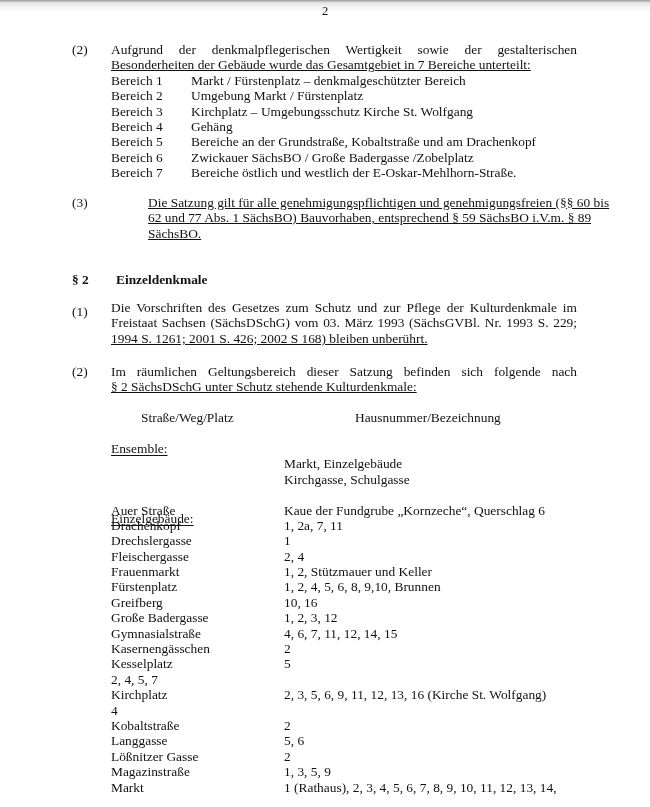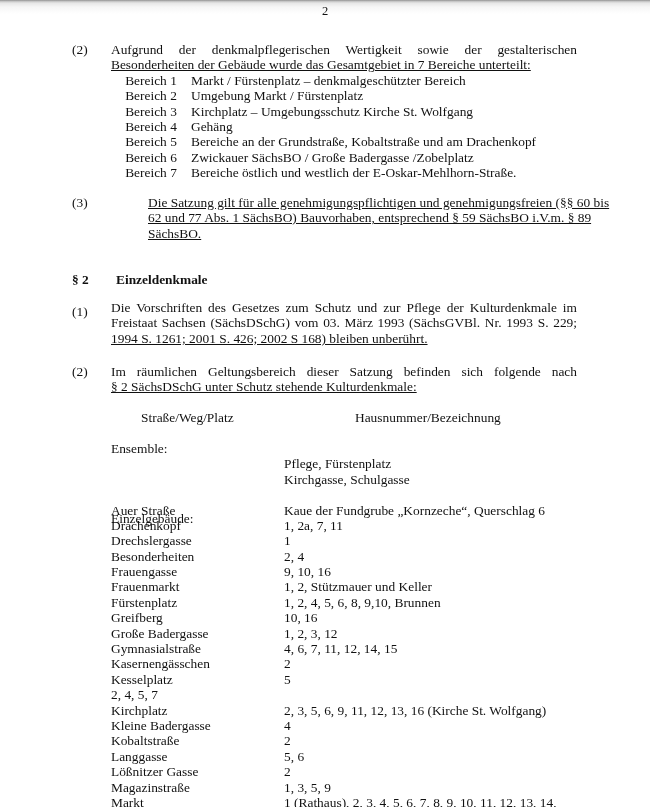--- a/index.html
+++ b/index.html
@@ -13,23 +13,23 @@
     background: linear-gradient(to bottom, #8a8a8a 0px, #bdbdbd 1px, #e6e6e6 3px, #f6f6f6 7px, #ffffff 14px);
   }
   .pagenum { position: absolute; top: 4px; left: 0; width: 650px; text-align: center; font-size: 12.5px; }
   .abs { position: absolute; white-space: nowrap; line-height: 15.4px; }
   .num { position: absolute; left: 72px; line-height: 15.4px; }
   .para { position: absolute; left: 111px; width: 466px; line-height: 15.4px; text-align: justify; }
   .jl { display: block; text-align: justify; text-align-last: justify; }
   .ll { display: block; text-decoration: underline; }
   .bereich { position: absolute; left: 111px; line-height: 15.4px; }
   .bereich .row { display: flex; height: 15.4px; }
-  .bereich .k { width: 80px; text-align: center; }
+  .bereich .k { width: 80px; }
   .sec-title { font-weight: bold; }
-  .u { text-underline-offset: 2px; text-align: center; }
+  .u { text-decoration: underline; text-underline-offset: 2px; text-align: center; }
   .tbl { position: absolute; left: 111px; top: 490px; }
   .tbl .row { display: flex; height: 15.4px; line-height: 15.4px; white-space: nowrap; }
   .tbl .c1 { width: 173px; }
 </style>
 </head>
 <body>
 
 <div class="topshadow"></div>
 <div class="pagenum">2</div>
 
@@ -89,44 +89,40 @@
 <div class="num" style="top:364px;">(2)</div>
 <div class="para" style="top:364px;">
   <span class="jl">Im räumlichen Geltungsbereich dieser Satzung befinden sich folgende nach</span>
   <span class="ll">§ 2 SächsDSchG unter Schutz stehende Kulturdenkmale:</span>
 </div>
 
 <div class="abs" style="left:141px; top:410px;">Straße/Weg/Platz</div>
 <div class="abs" style="left:355px; top:410px;">Hausnummer/Bezeichnung</div>
 
 <div class="abs u" style="left:111px; top:441px;">Ensemble:</div>
-<div class="abs" style="left:284px; top:456px;">Pflege, Fürstenplatz</div>
+<div class="abs" style="left:284px; top:456px;">Markt, Einzelgebäude</div>
 <div class="abs" style="left:284px; top:471.5px;">Kirchgasse, Schulgasse</div>
 <div class="abs u" style="left:111px; top:487px;margin-top:24px;">Einzelgebäude:</div>
 
 <div class="tbl" style="top:502.5px;">
   <div class="row">
       <span class="c1">Auer Straße</span>
       <span>Kaue der Fundgrube „Kornzeche“, Querschlag 6</span>
     </div>
   <div class="row">
       <span class="c1">Drachenkopf</span>
       <span>1, 2a, 7, 11</span>
     </div>
   <div class="row">
       <span class="c1">Drechslergasse</span>
       <span>1</span>
     </div>
   <div class="row">
-      <span class="c1">Besonderheiten</span>
+      <span class="c1">Fleischergasse</span>
       <span>2, 4</span>
-    </div>
-  <div class="row">
-      <span class="c1">Frauengasse</span>
-      <span>9, 10, 16</span>
     </div>
   <div class="row">
       <span class="c1">Frauenmarkt</span>
       <span>1, 2, Stützmauer und Keller</span>
     </div>
   <div class="row">
       <span class="c1">Fürstenplatz</span>
       <span>1, 2, 4, 5, 6, 8, 9,10, Brunnen</span>
     </div>
   <div class="row">
@@ -150,21 +146,20 @@
       <span>5</span>
     </div>
   <div class="row">
       <span>2, 4, 5, 7</span>
     </div>
   <div class="row">
       <span class="c1">Kirchplatz</span>
       <span>2, 3, 5, 6, 9, 11, 12, 13, 16 (Kirche St. Wolfgang)</span>
     </div>
   <div class="row">
-      <span class="c1">Kleine Badergasse</span>
       <span>4</span>
     </div>
   <div class="row">
       <span class="c1">Kobaltstraße</span>
       <span>2</span>
     </div>
   <div class="row">
       <span class="c1">Langgasse</span>
       <span>5, 6</span>
     </div>

